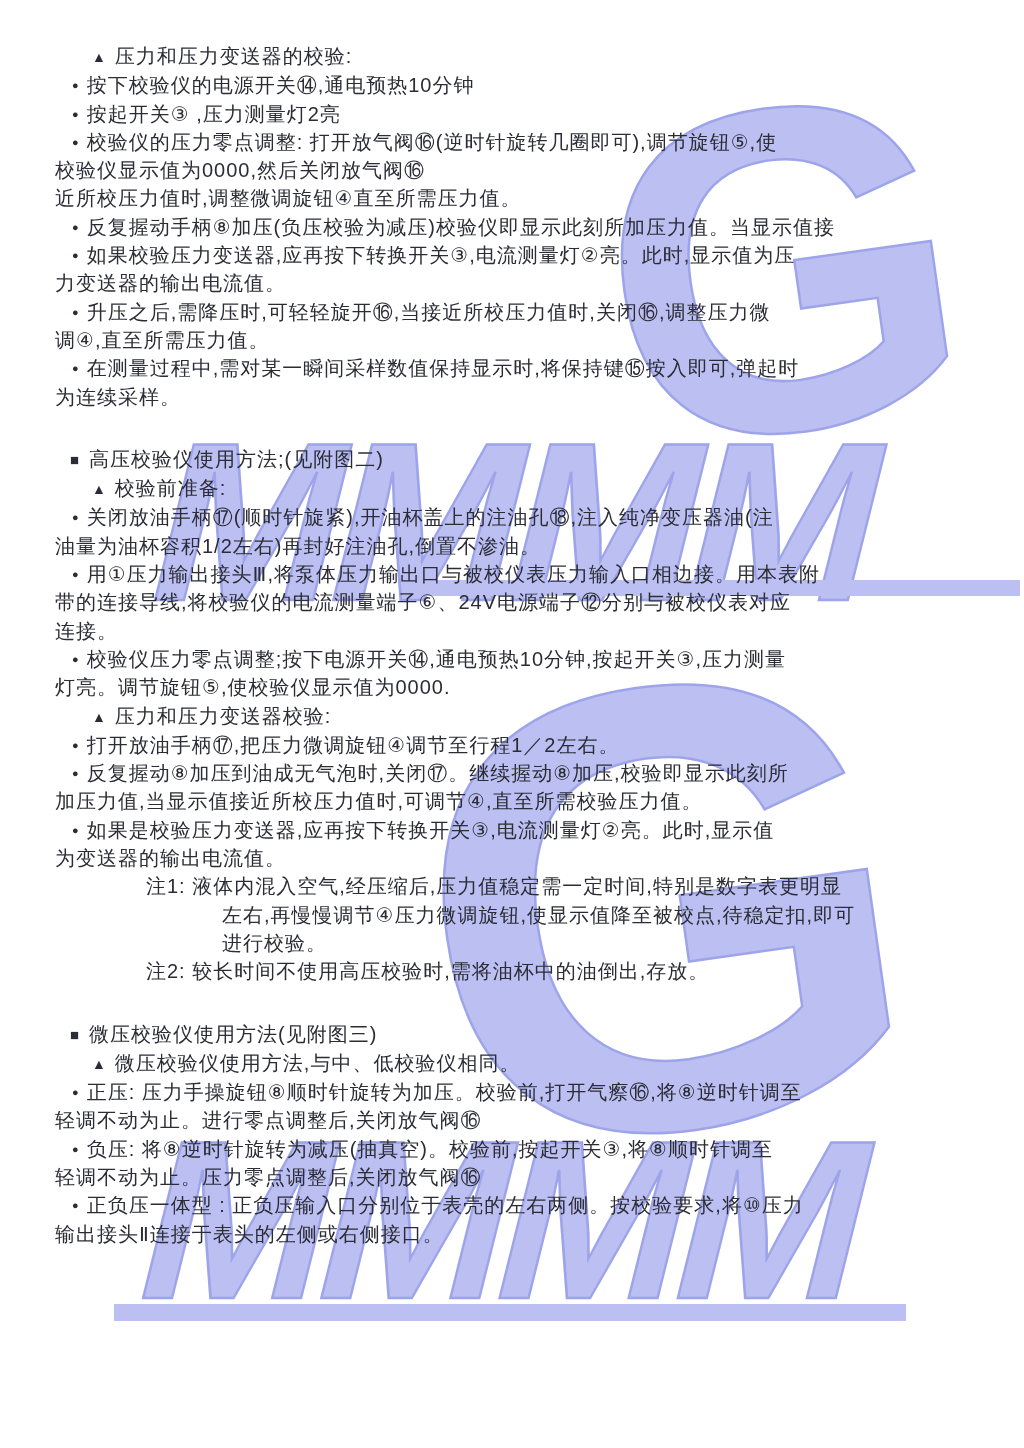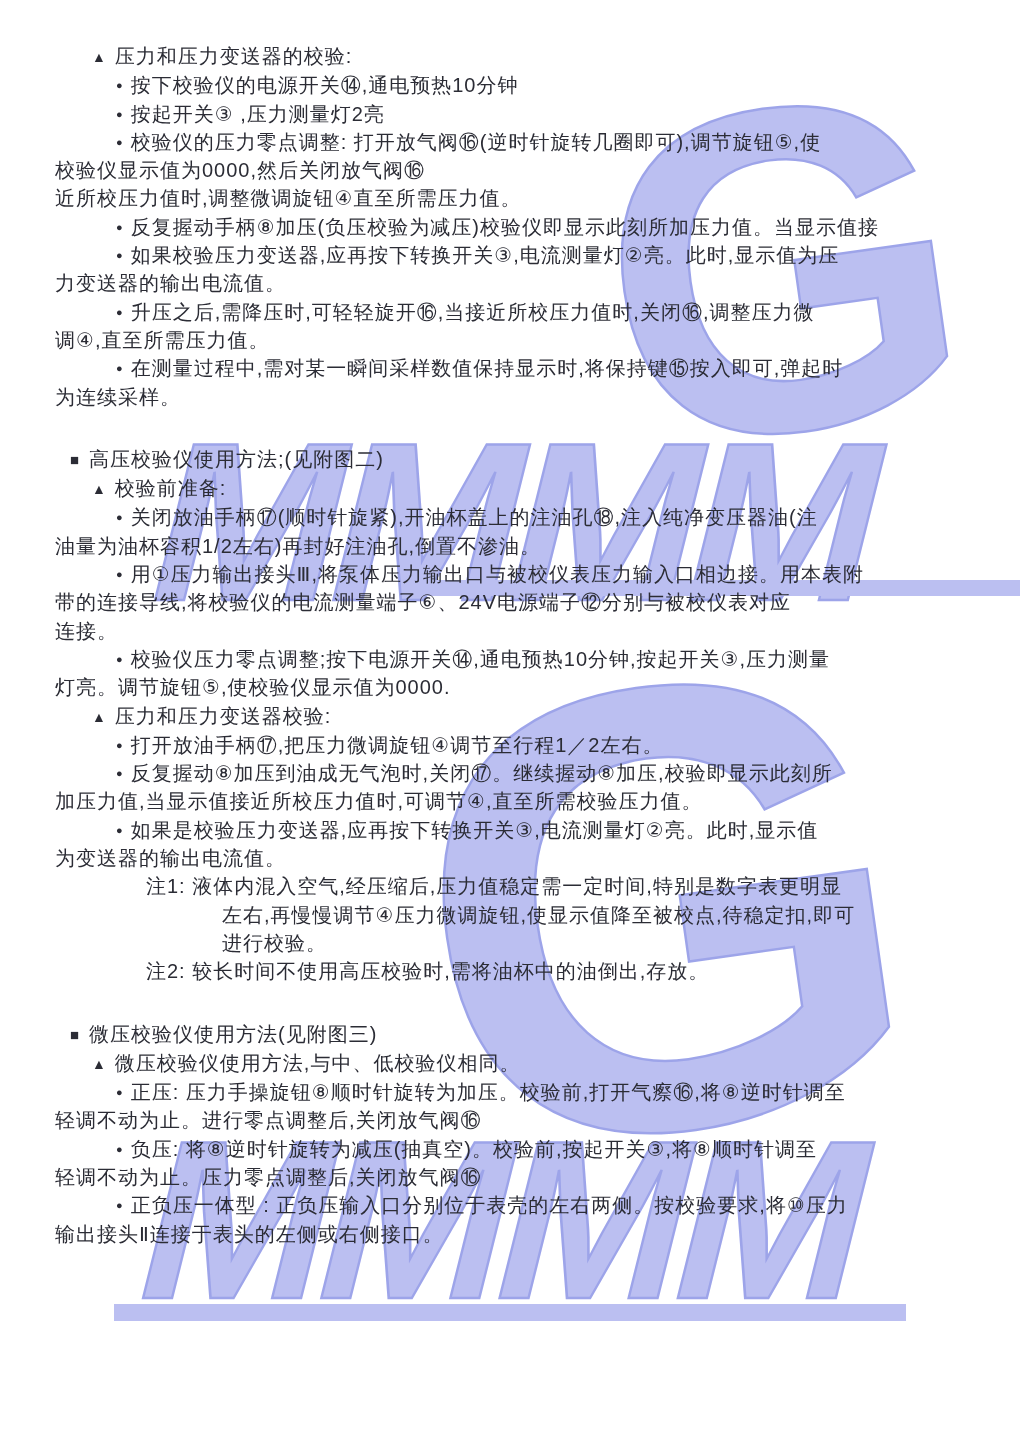--- a/index.html
+++ b/index.html
@@ -11,21 +11,21 @@
   .page{position:absolute;inset:0;}
   .watermark{position:absolute;top:0;left:0;z-index:0;opacity:.92;}
   .content{
     position:relative;z-index:1;padding-top:42px;
     color:var(--text-color,#2b2c35);
     font-size:20px;line-height:28.3px;letter-spacing:1px;
   }
   .line{white-space:nowrap;}
   .l-sq{margin-left:70px;}
   .l-tri{margin-left:92px;}
-  .l-dot{margin-left:116px;}
+  .l-dot{margin-left:72px;}
   .l-cont{margin-left:55px;}
   .l-note{margin-left:146px;}
   .l-notec{margin-left:222px;}
   .l-gap{height:34px;}
   .mk{display:inline-block;letter-spacing:0;}
   .mk-sq{font-size:15px;margin-right:10px;vertical-align:1px;}
   .mk-tri{font-size:14px;margin-right:9px;vertical-align:1px;}
   .mk-dot{font-size:11px;margin-right:8px;vertical-align:3px;}
 </style>
 </head>

